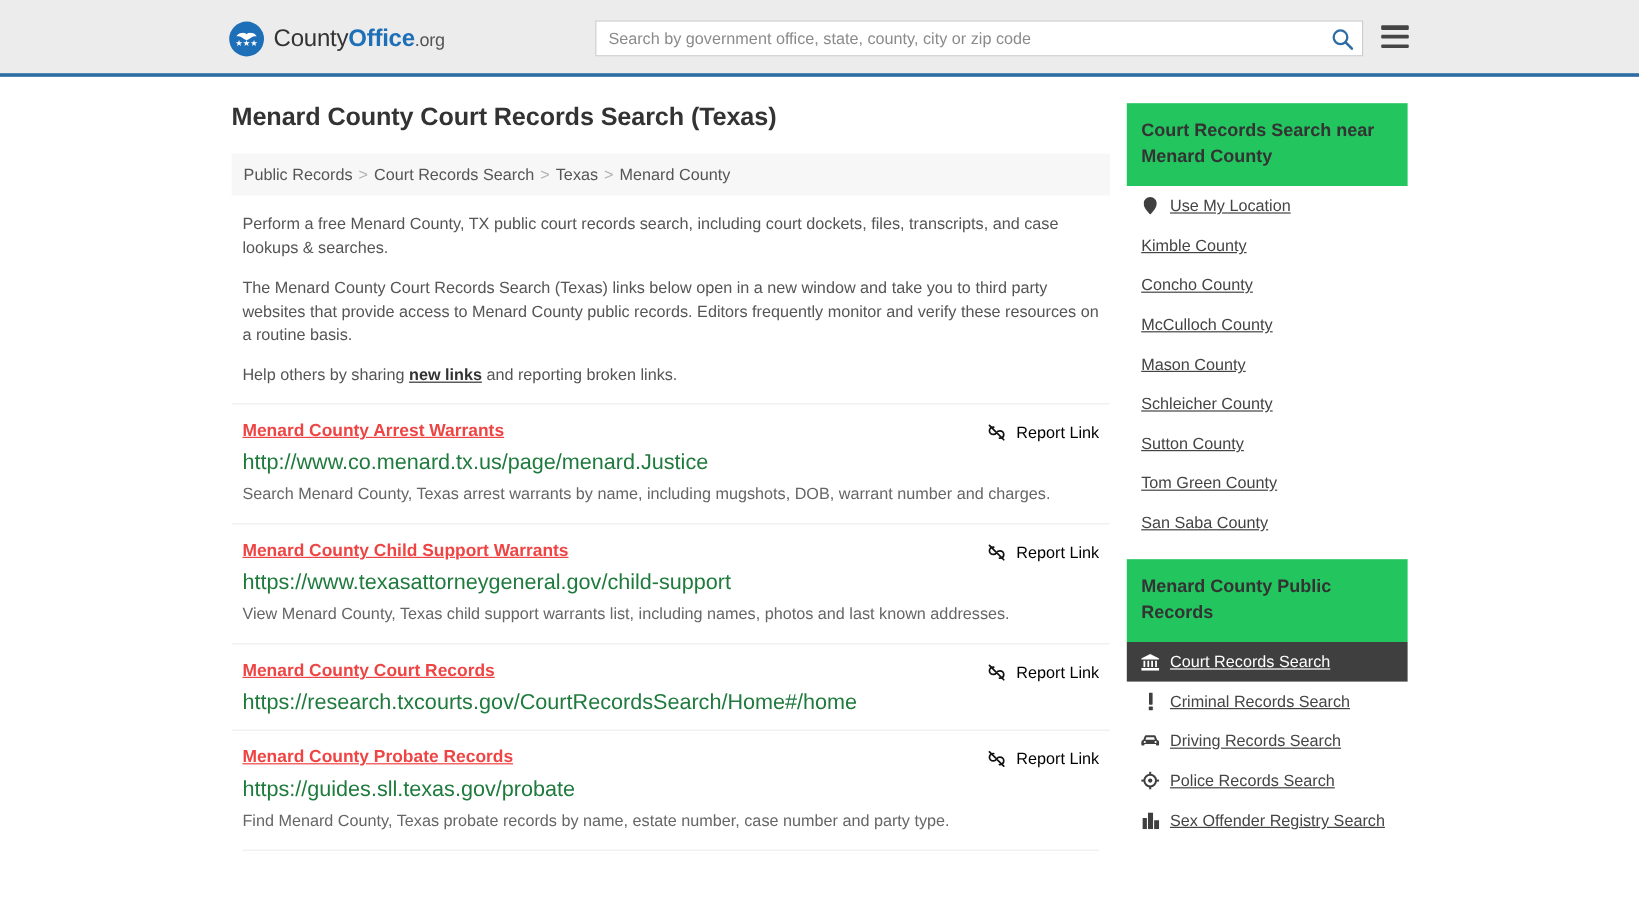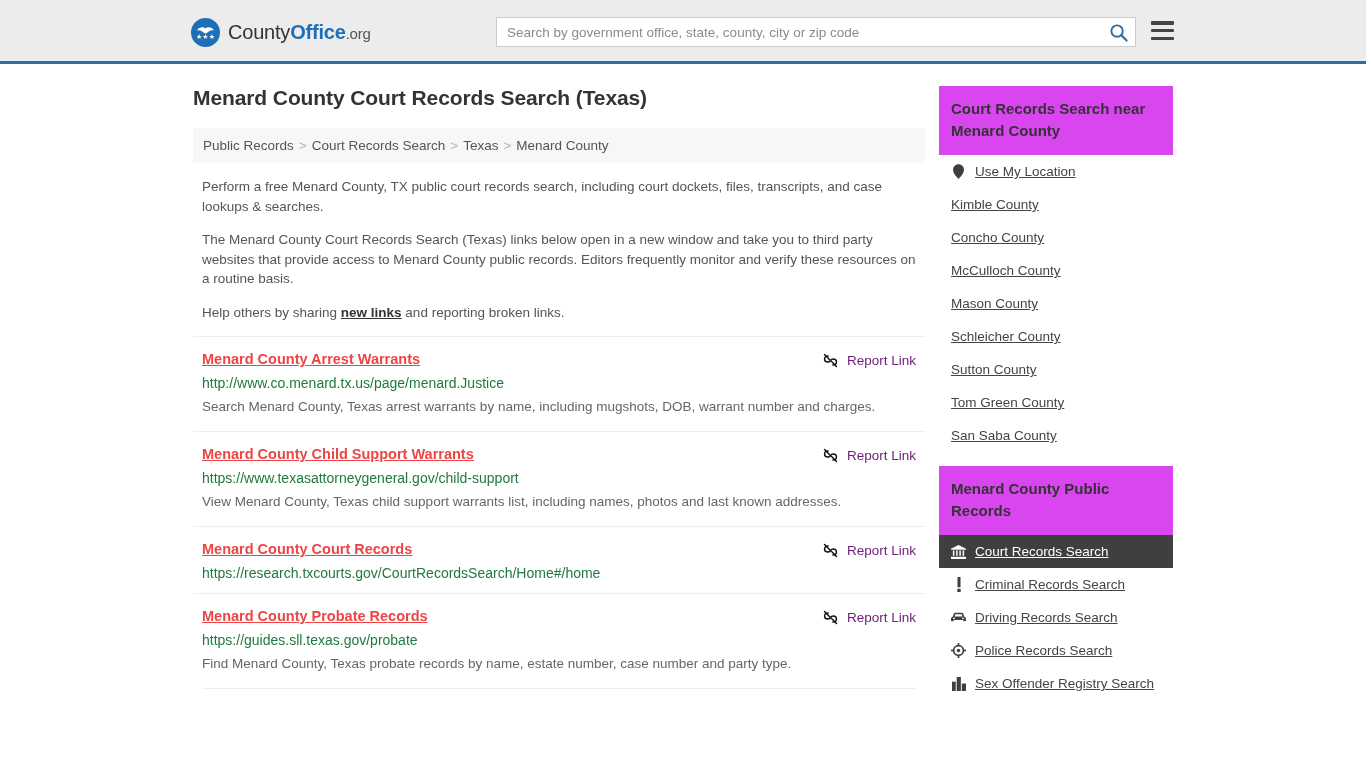--- a/index.html
+++ b/index.html
@@ -122,35 +122,35 @@
     position:relative;
   }
   .result:first-of-type { border-top:1px solid #eeeeee; }
   .result-head { display:flex; align-items:flex-start; justify-content:space-between; }
   .result-title {
     font-size:14.5px; font-weight:bold; color:#ef4444;
     text-decoration:underline; cursor:pointer;
   }
   .report-link {
     display:flex; align-items:center; gap:8px;
-    font-size:13.5px; color:#701a75; cursor:pointer;
+    font-size:13.5px; color:#000000; cursor:pointer;
     white-space:nowrap; padding-top:1px;
   }
   .result-url {
-    display:block; font-size:14px; color:#1f7a3d;
+    display:block; font-size:18px; color:#1f7a3d;
     margin-top:6px; text-decoration:none;
   }
   .result-desc {
     font-size:13.5px; line-height:24px; color:#666;
     margin-top:4px;
   }
 
   
   .panel-head {
-    background:#d946ef;
+    background:#22c55e;
     padding:12px 12px 13px 12px;
     font-size:15px; font-weight:bold; color:#333;
     line-height:22px;
   }
   .panel-list { padding:0; margin:0; list-style:none; }
   .panel-list li { margin:0; }
   .panel-link {
     display:flex; align-items:center; gap:9px;
     padding:9px 12px;
     font-size:13.5px; color:#444;

